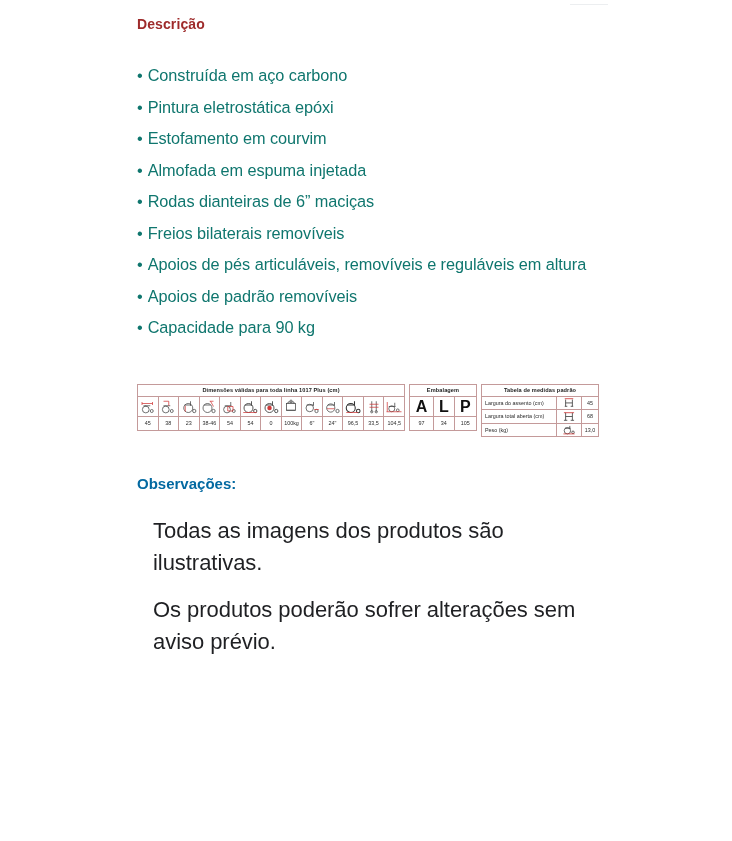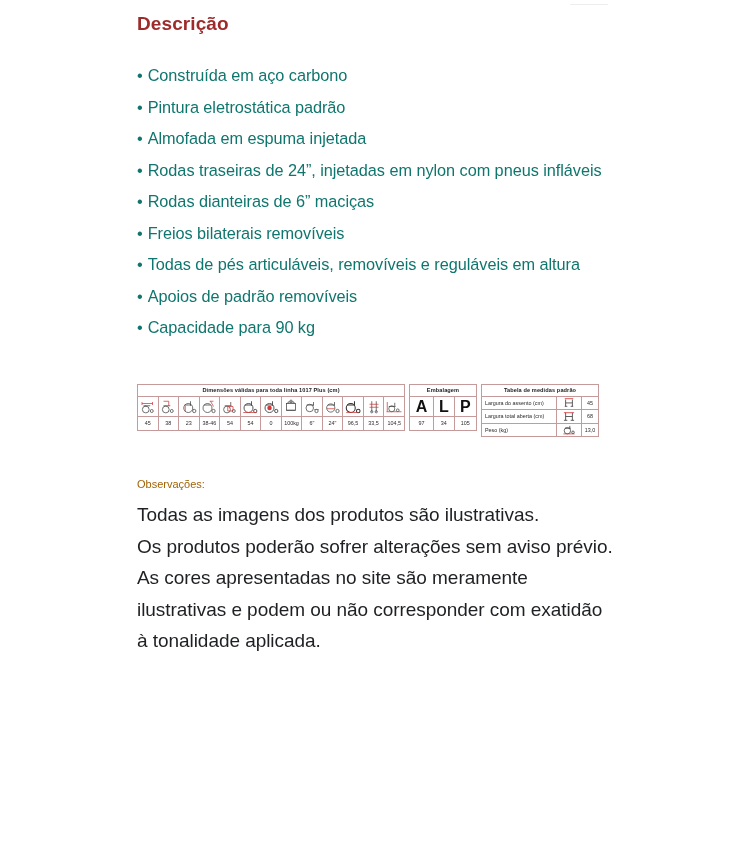--- a/index.html
+++ b/index.html
@@ -28,21 +28,21 @@
     height: 1px;
     background: #eceef0;
   }
   .content {
     position: absolute;
     left: 137px;
     top: 0px;
     width: 480px;
   }
   .section-title {
-    font-size: 19px;
+    font-size: 14px;
     font-weight: bold;
     color: #9e2b2b;
     letter-spacing: 0.1px;
     margin: 14px 0 0 0;
     line-height: 20px;
   }
   .spec-list {
     margin: 26px 0 0 0;
     padding: 0;
     list-style: none;
@@ -108,53 +108,53 @@
     padding-left: 3px;
     height: 12.6px;
     white-space: nowrap;
   }
   .std-table td.ic { width: 24px; height: 12.6px; }
   .std-table td.num { width: 16px; font-size: 5.4px; }
   .notes {
     margin-top: 32px;
   }
   .notes .notes-title {
-    font-size: 11px;
-    font-weight: normal;
-    color: #a16207;
+    font-size: 15px;
+    font-weight: bold;
+    color: #0369a1;
     line-height: 30px;
   }
   .notes p {
-    margin: 0;
-    font-size: 19px;
+    margin: 16px;
+    font-size: 22px;
     line-height: 31.5px;
     color: #1f2023;
     letter-spacing: -0.05px;
   }
   .ic-svg { display: block; margin: 0 auto; }
 </style>
 </head>
 <body>
 
 <div class="page">
 
   <div class="top-rule"></div>
 
   <div class="content">
 
     <div class="section-title">Descrição</div>
 
     <ul class="spec-list">
       <li><span class="bullet">•</span><span>Construída em aço carbono</span></li>
-      <li><span class="bullet">•</span><span>Pintura eletrostática padrão</span></li>
+      <li><span class="bullet">•</span><span>Pintura eletrostática epóxi</span></li>
+      <li><span class="bullet">•</span><span>Estofamento em courvim</span></li>
       <li><span class="bullet">•</span><span>Almofada em espuma injetada</span></li>
-      <li><span class="bullet">•</span><span>Rodas traseiras de 24”, injetadas em nylon com pneus infláveis</span></li>
       <li><span class="bullet">•</span><span>Rodas dianteiras de 6” maciças</span></li>
       <li><span class="bullet">•</span><span>Freios bilaterais removíveis</span></li>
-      <li><span class="bullet">•</span><span>Todas de pés articuláveis, removíveis e reguláveis em altura</span></li>
+      <li><span class="bullet">•</span><span>Apoios de pés articuláveis, removíveis e reguláveis em altura</span></li>
       <li><span class="bullet">•</span><span>Apoios de padrão removíveis</span></li>
       <li><span class="bullet">•</span><span>Capacidade para 90 kg</span></li>
     </ul>
 
     <div class="measures-wrap">
 
       <table class="mtable dims-table">
         <tbody>
             <tr>
           <td class="hdr" colspan="13">Dimensões válidas para toda linha 1017 Plus (cm)</td>
@@ -373,17 +373,16 @@
         </tr>
       </tbody>
         </table>
 
     </div>
 
     <div class="notes">
       <div class="notes-title">Observações:</div>
       <p>Todas as imagens dos produtos são ilustrativas.</p>
       <p>Os produtos poderão sofrer alterações sem aviso prévio.</p>
-      <p>As cores apresentadas no site são meramente ilustrativas e podem ou não corresponder com exatidão à tonalidade aplicada.</p>
     </div>
 
   </div>
 </div>
 
 </body></html>

